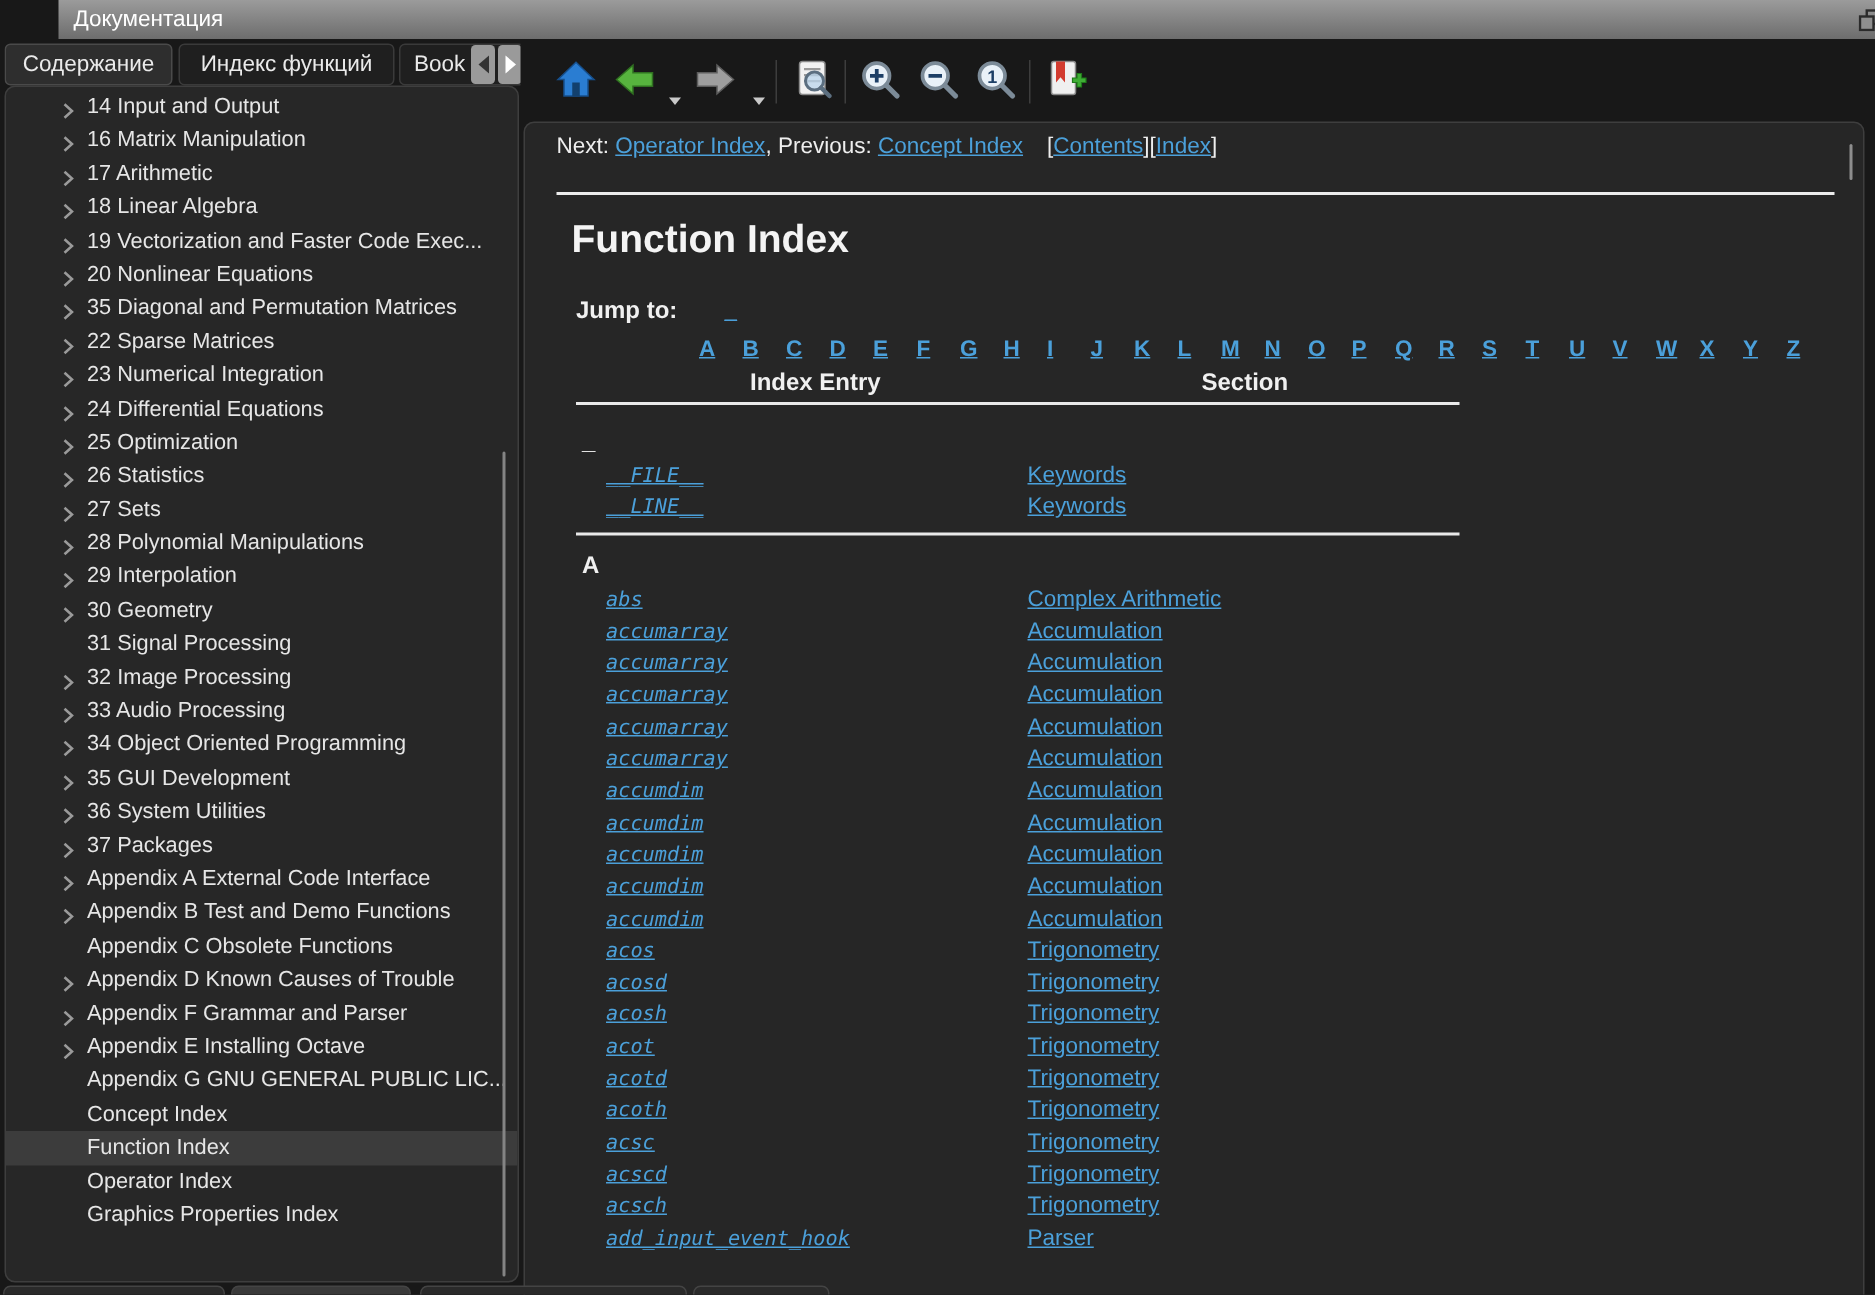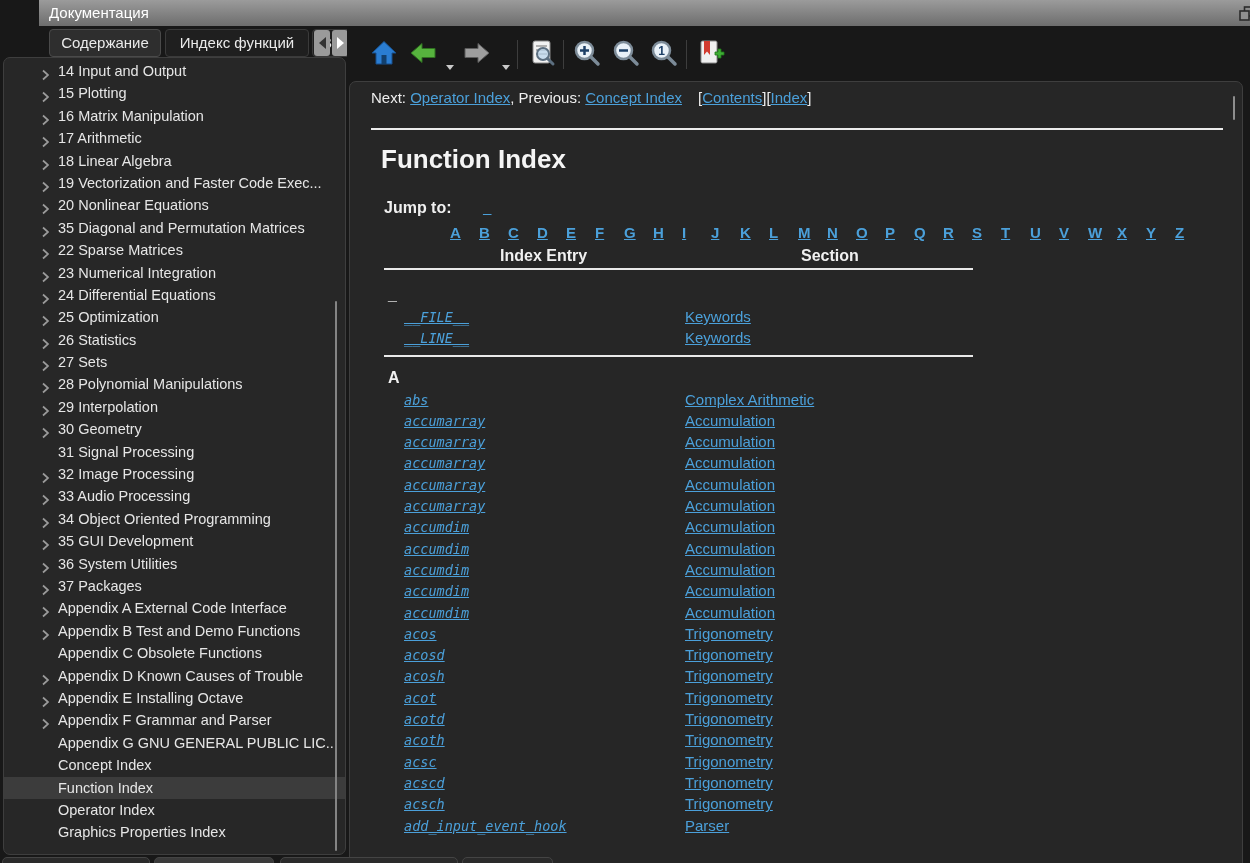--- a/index.html
+++ b/index.html
@@ -15,21 +15,21 @@
   .winbtn{position:absolute;top:5px;width:20px;height:17px;display:flex;
           align-items:center;justify-content:center;cursor:pointer;}
   .winbtn.restore{right:32px;}
   .winbtn.close{right:7px;}
 
   
   .tabbar{position:absolute;left:3px;top:28px;width:344px;height:30px;overflow:hidden;}
   .tab{position:absolute;top:1px;height:28px;box-sizing:border-box;
        background:#1f1f1f;border:1px solid #3a3a3a;border-radius:4px;
        font-size:15px;color:#eaeaea;text-align:center;line-height:26px;
-       white-space:nowrap;overflow:hidden;cursor:pointer;margin-left:46px;}
+       white-space:nowrap;overflow:hidden;cursor:pointer;}
   .tabbar .tab:nth-of-type(1){left:0;width:112px;}
   .tabbar .tab:nth-of-type(2){left:116px;width:144px;}
   .tabbar .tab:nth-of-type(3){left:263px;width:84px;text-align:left;padding-left:9px;}
   .tab.selected{background:#2e2e2e;border-color:#4a4a4a;}
   .tab-scroll{position:absolute;top:2px;width:16px;height:26px;border-radius:3px;
               background:#9a9a9a;display:flex;align-items:center;justify-content:center;
               cursor:pointer;z-index:5;}
   .tab-scroll.left{left:311px;}
   .tab-scroll.right{left:329px;}
   .tri-l{width:0;height:0;border-top:6px solid transparent;border-bottom:6px solid transparent;
@@ -64,21 +64,21 @@
   .content-scrollbar{position:absolute;left:883px;top:14px;width:2px;height:24px;
                      background:#8d8d8d;border-radius:1px;cursor:pointer;}
   .nav{position:absolute;left:21px;top:7px;font-size:15px;color:#eeeeee;white-space:pre;}
   .nav .gap{margin-left:16px;}
   .hr1{position:absolute;left:21px;top:46px;width:852px;height:2px;background:#ececec;}
   .page-title{position:absolute;left:31px;top:62px;font-size:26px;font-weight:bold;
               color:#f4f4f4;}
   .jumprow{position:absolute;left:34px;top:117px;font-size:16px;text-align:center;}
   .jump-label{font-weight:bold;color:#f0f0f0;}
   .jump-underscore{margin-left:27px;font-weight:bold;font-size:15px;}
-  .letters{position:absolute;left:100px;top:142px;}
+  .letters{position:absolute;left:116px;top:142px;}
   .letter{display:inline-block;width:24.55px;font-weight:bold;font-size:15px;}
   .thead{position:absolute;top:165px;left:0;width:100%;font-size:16px;font-weight:bold;
          color:#f0f0f0;}
   .th1{position:absolute;left:150px;} .th2{position:absolute;left:451px;}
   .thr{position:absolute;left:34px;top:186px;width:589px;height:2px;background:#e9e9e9;}
   .tbody{position:absolute;left:34px;top:201px;width:840px;}
   .gletter{height:23px;line-height:23px;font-size:16px;font-weight:bold;
            color:#f0f0f0;margin-left:4px;}
   .trow{position:relative;height:21.3px;line-height:21.3px;}
   .fn{margin-left:20px;font-family:"DejaVu Sans Mono",monospace;font-style:italic;
@@ -138,28 +138,20 @@
 
       <div class="tree-row">
         <span class="chev">
           <svg width="9" height="12" viewBox="0 0 9 12">
             <path d="M2 1.5 L7 6 L2 10.5" fill="none" stroke="#9a9a9a" stroke-width="1.7"></path>
           </svg>
         </span>
         <span class="tree-label">14 Input and Output</span>
       </div>
 
-      <div class="tree-row">
-        <span class="chev">
-          <svg width="9" height="12" viewBox="0 0 9 12">
-            <path d="M2 1.5 L7 6 L2 10.5" fill="none" stroke="#9a9a9a" stroke-width="1.7"></path>
-          </svg>
-        </span>
-        <span class="tree-label">15 Plotting</span>
-      </div>
 
       <div class="tree-row">
         <span class="chev">
           <svg width="9" height="12" viewBox="0 0 9 12">
             <path d="M2 1.5 L7 6 L2 10.5" fill="none" stroke="#9a9a9a" stroke-width="1.7"></path>
           </svg>
         </span>
         <span class="tree-label">16 Matrix Manipulation</span>
       </div>
 
@@ -379,30 +371,30 @@
         </span>
         <span class="tree-label">Appendix D Known Causes of Trouble</span>
       </div>
 
       <div class="tree-row">
         <span class="chev">
           <svg width="9" height="12" viewBox="0 0 9 12">
             <path d="M2 1.5 L7 6 L2 10.5" fill="none" stroke="#9a9a9a" stroke-width="1.7"></path>
           </svg>
         </span>
+        <span class="tree-label">Appendix F Grammar and Parser</span>
+      </div>
+
+      <div class="tree-row">
+        <span class="chev">
+          <svg width="9" height="12" viewBox="0 0 9 12">
+            <path d="M2 1.5 L7 6 L2 10.5" fill="none" stroke="#9a9a9a" stroke-width="1.7"></path>
+          </svg>
+        </span>
         <span class="tree-label">Appendix E Installing Octave</span>
-      </div>
-
-      <div class="tree-row">
-        <span class="chev">
-          <svg width="9" height="12" viewBox="0 0 9 12">
-            <path d="M2 1.5 L7 6 L2 10.5" fill="none" stroke="#9a9a9a" stroke-width="1.7"></path>
-          </svg>
-        </span>
-        <span class="tree-label">Appendix F Grammar and Parser</span>
       </div>
 
       <div class="tree-row">
 
         <span class="tree-label">Appendix G GNU GENERAL PUBLIC LIC...</span>
       </div>
 
       <div class="tree-row">
 
         <span class="tree-label">Concept Index</span>

